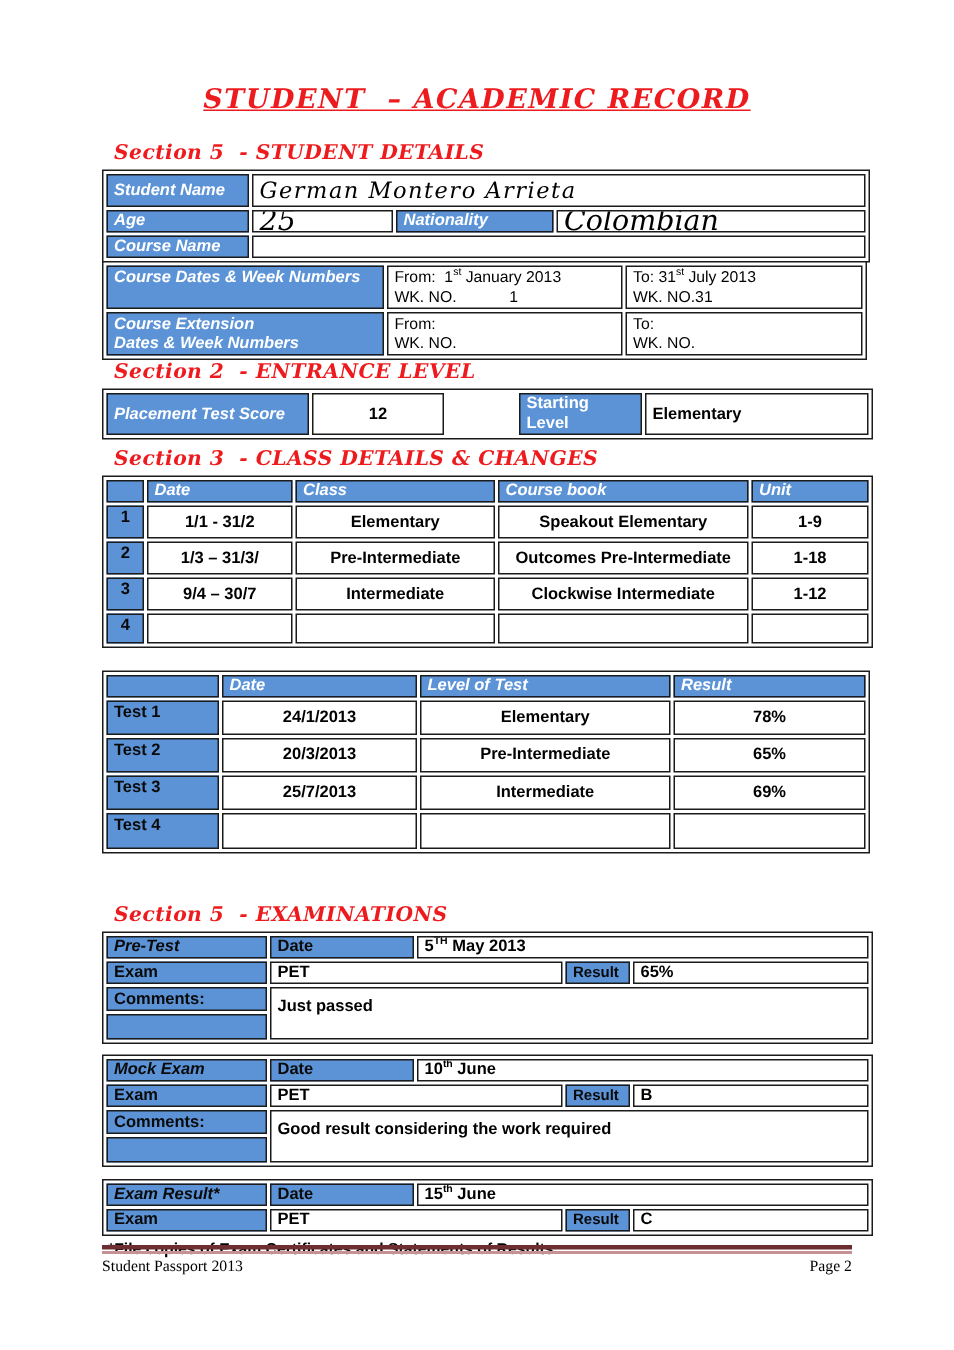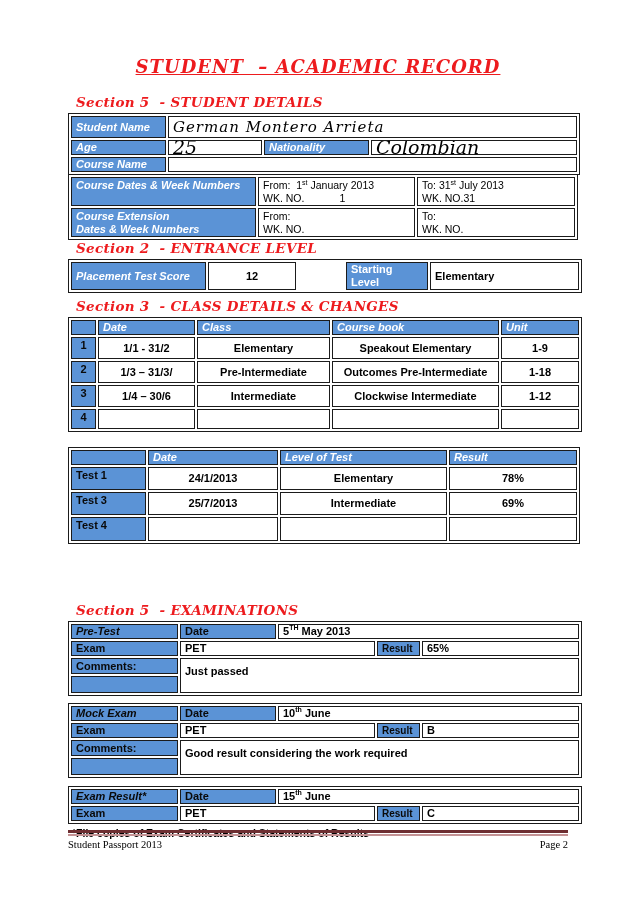--- a/index.html
+++ b/index.html
@@ -170,21 +170,21 @@
       </tr>
       <tr>
         <td class="blue lbl-d center top h19">2</td>
         <td class="val-b center h19">1/3 – 31/3/</td>
         <td class="val-b center h19">Pre-Intermediate</td>
         <td class="val-b center h19">Outcomes Pre-Intermediate</td>
         <td class="val-b center h19">1-18</td>
       </tr>
       <tr>
         <td class="blue lbl-d center top h19">3</td>
-        <td class="val-b center h19">1/4 – 30/6</td>
+        <td class="val-b center h19">9/4 – 30/7</td>
         <td class="val-b center h19">Intermediate</td>
         <td class="val-b center h19">Clockwise Intermediate</td>
         <td class="val-b center h19">1-12</td>
       </tr>
       <tr>
         <td class="blue lbl-d center top h17">4</td>
         <td class="val-b center h17"></td>
         <td class="val-b center h17"></td>
         <td class="val-b center h17"></td>
         <td class="val-b center h17"></td>
@@ -206,20 +206,26 @@
         <td class="blue h8"></td>
         <td class="blue lbl-wi h8">Date</td>
         <td class="blue lbl-wi h8">Level of Test</td>
         <td class="blue lbl-wi h8">Result</td>
       </tr>
       <tr>
         <td class="blue lbl-d top h20">Test 1</td>
         <td class="val-b center h20">24/1/2013</td>
         <td class="val-b center h20">Elementary</td>
         <td class="val-b center h20">78%</td>
+      </tr>
+      <tr>
+        <td class="blue lbl-d top h20">Test 2</td>
+        <td class="val-b center h20">20/3/2013</td>
+        <td class="val-b center h20">Pre-Intermediate</td>
+        <td class="val-b center h20">65%</td>
       </tr>
       <tr>
         <td class="blue lbl-d top h20">Test 3</td>
         <td class="val-b center h20">25/7/2013</td>
         <td class="val-b center h20">Intermediate</td>
         <td class="val-b center h20">69%</td>
       </tr>
       <tr>
         <td class="blue lbl-d top h21">Test 4</td>
         <td class="val-b center h21"></td>

